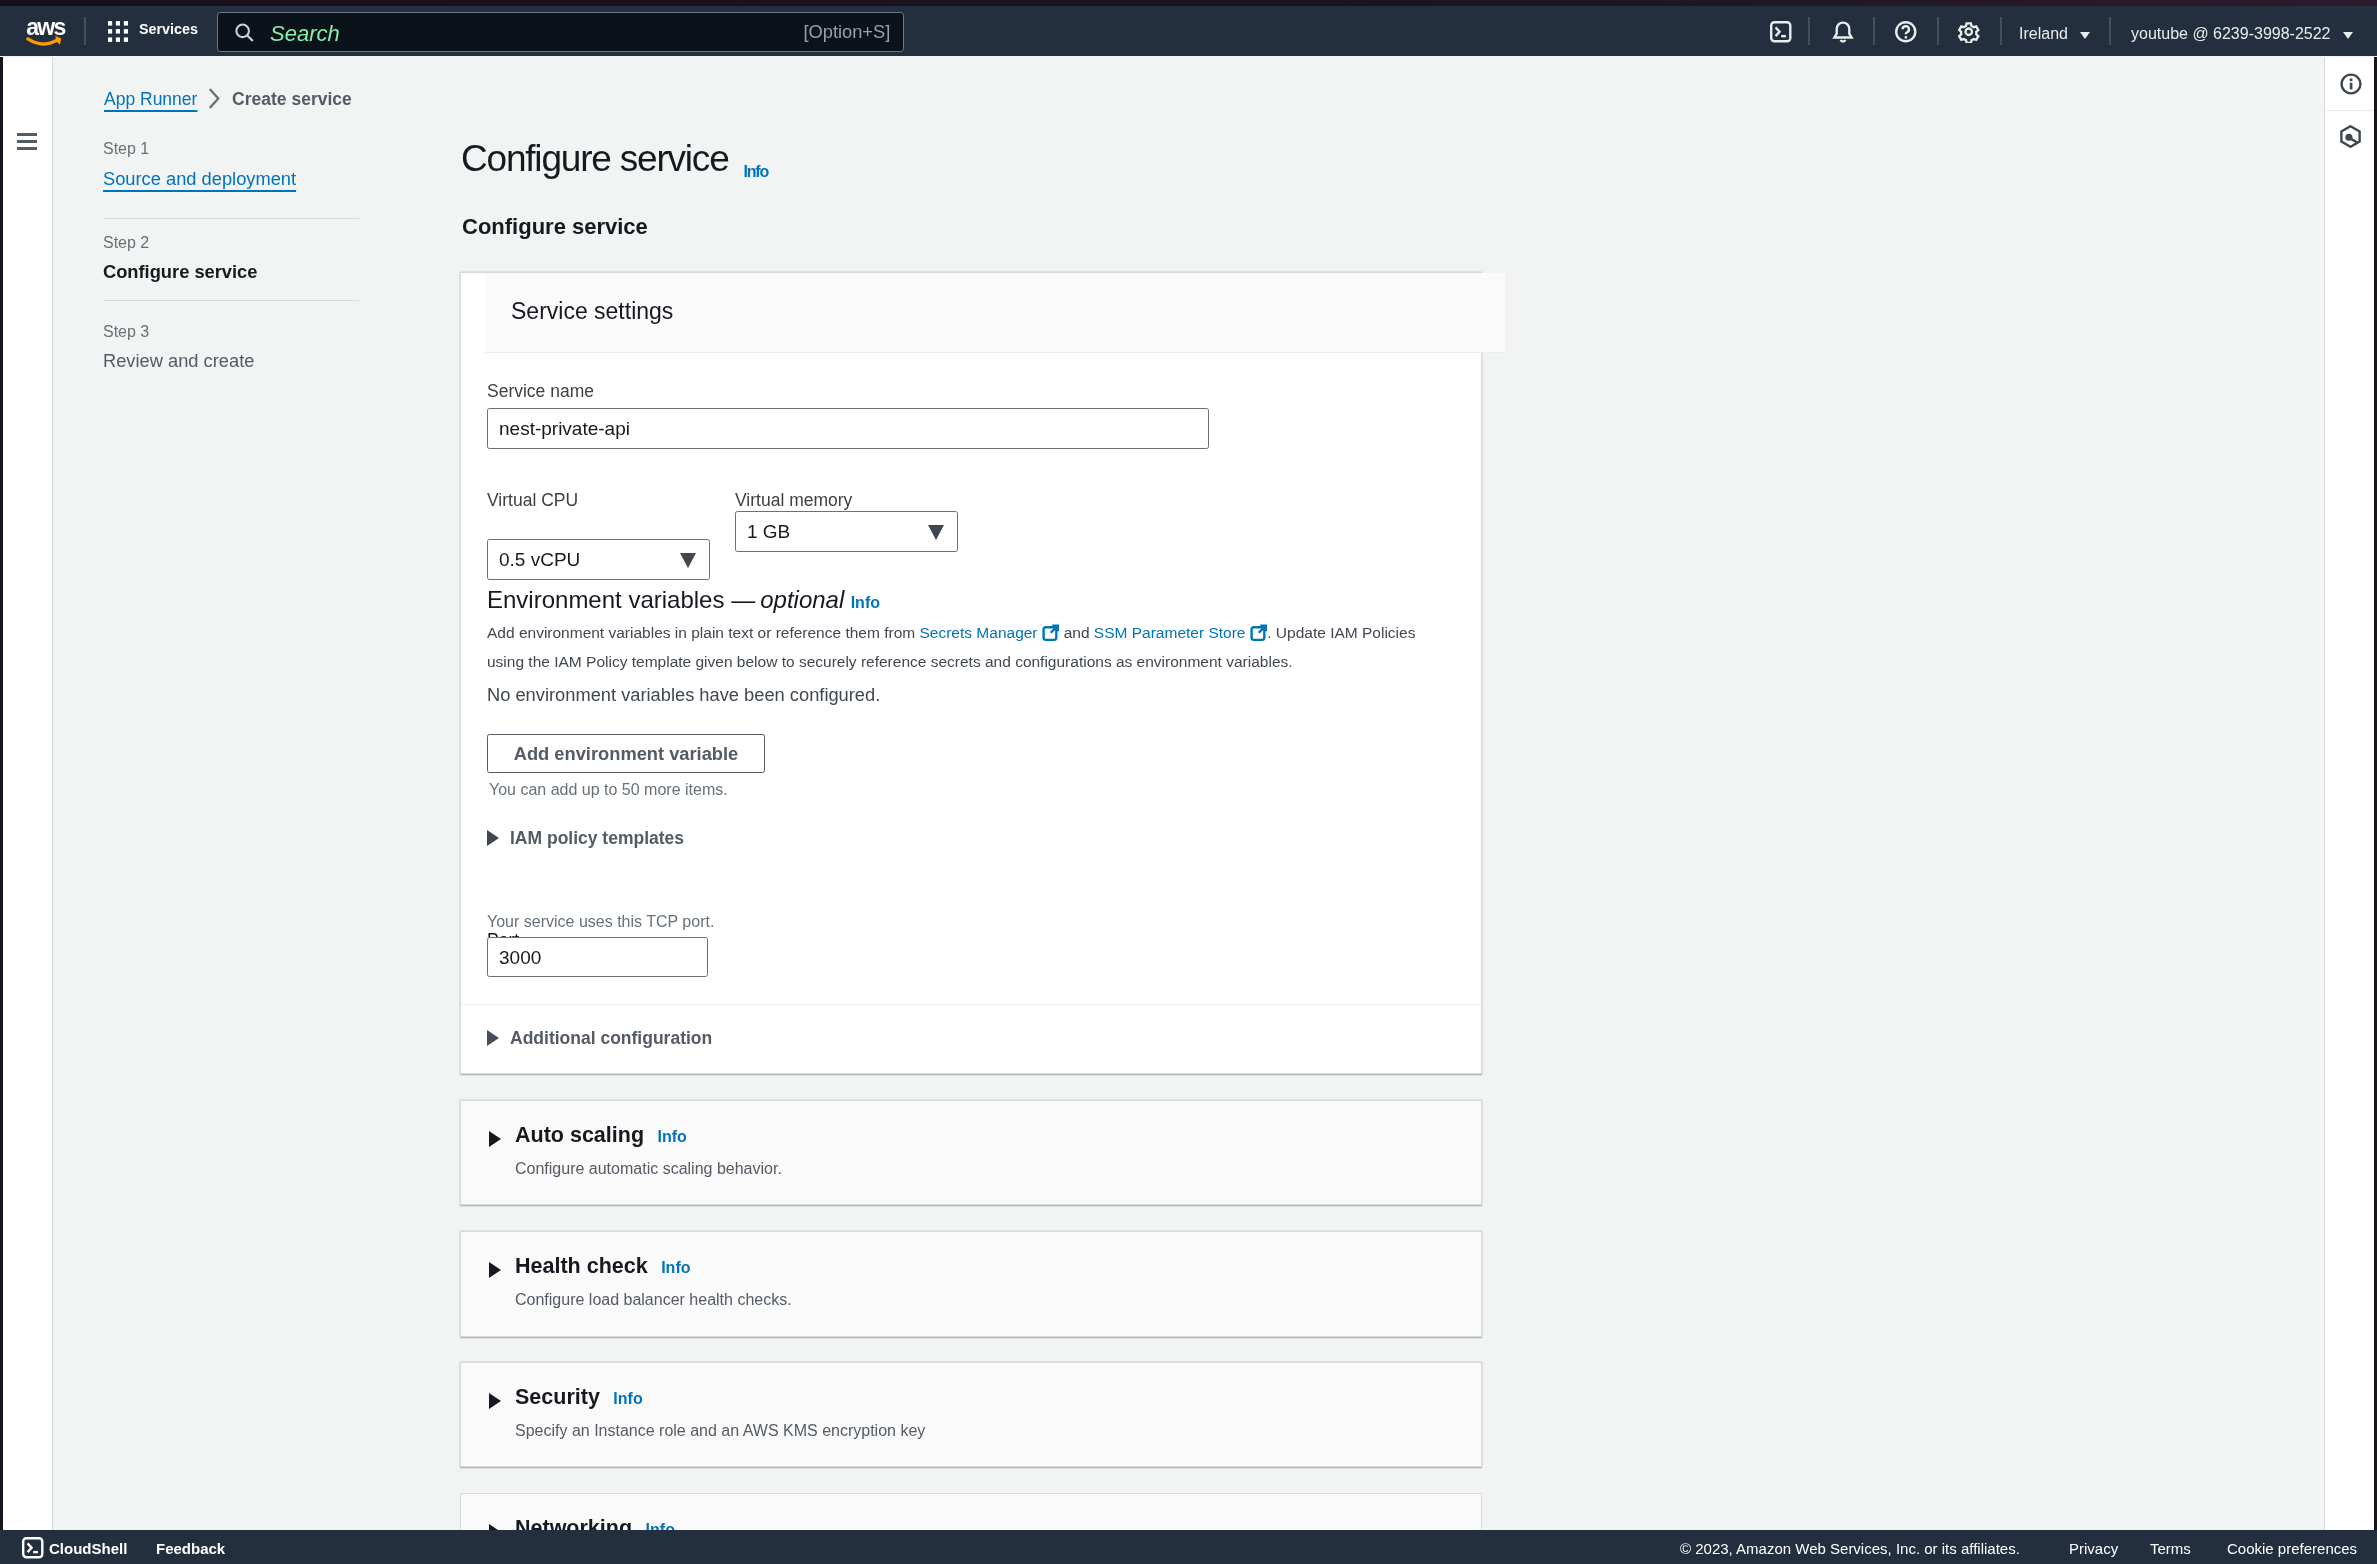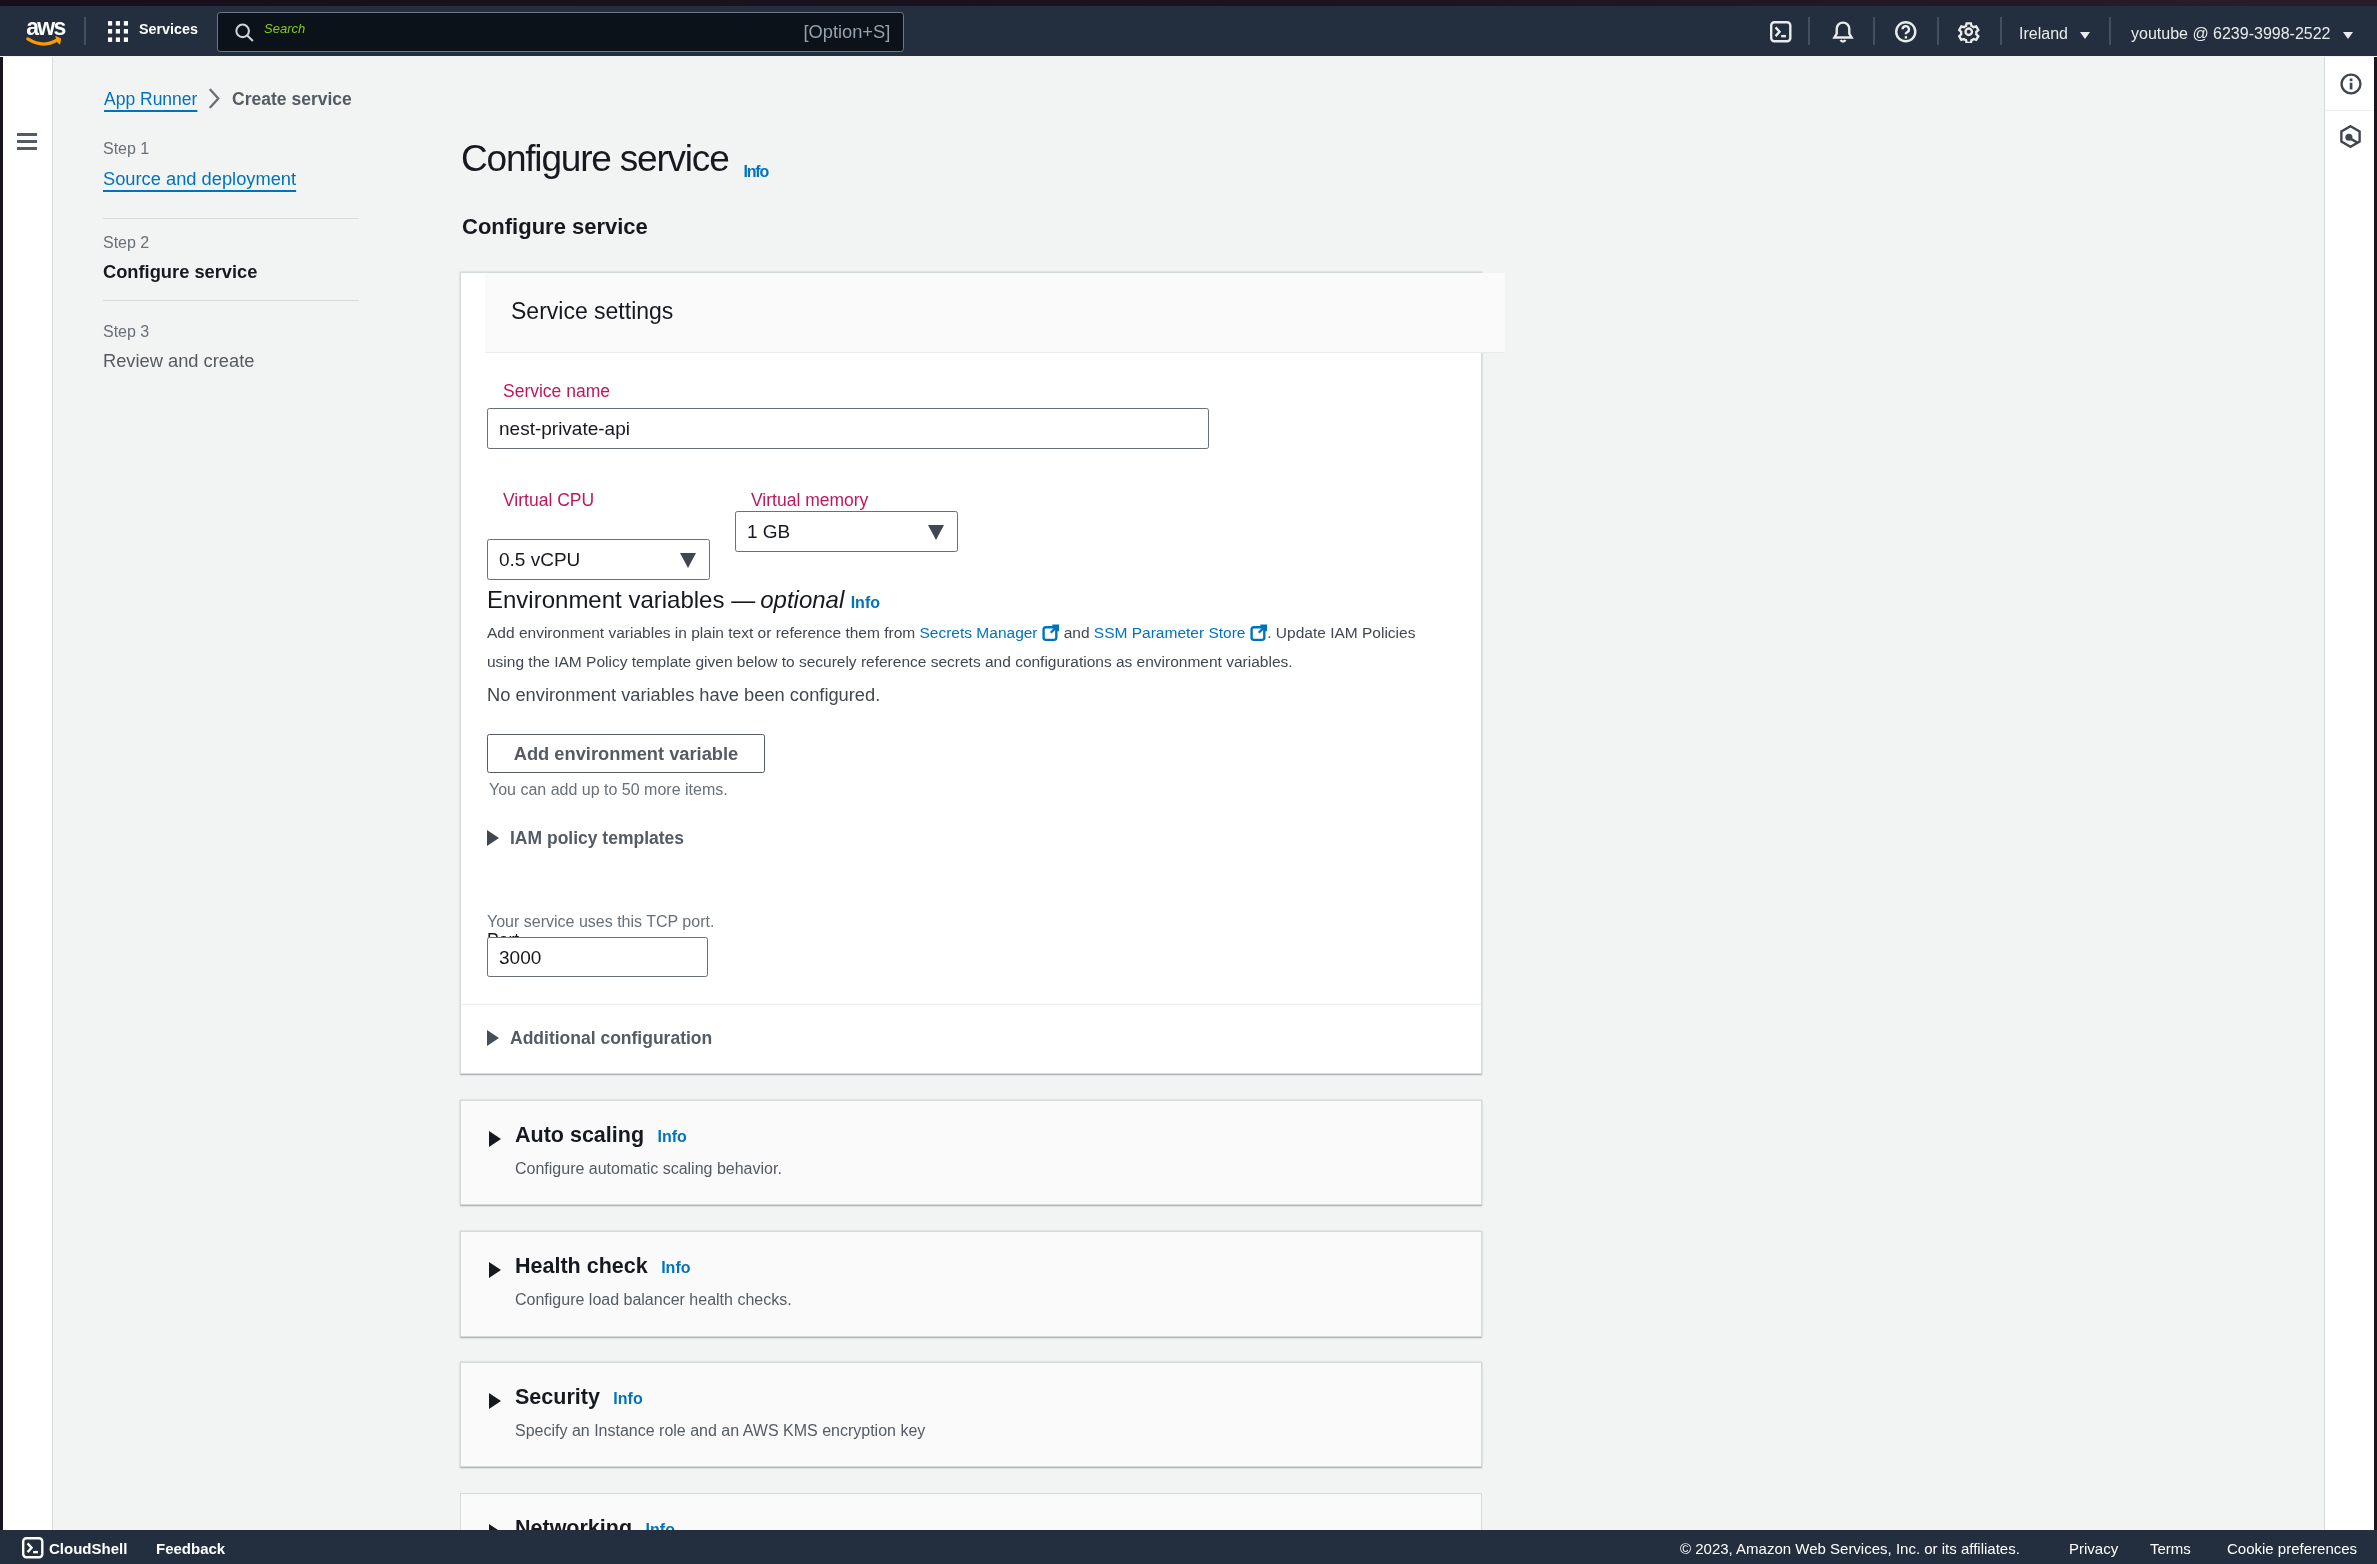--- a/index.html
+++ b/index.html
@@ -13,21 +13,21 @@
 #rightedge { left:2374px; top:57px; width:3.2px; height:1473px; background:#1a141f; }
 
 
 #nav { left:0; top:6.4px; width:2377px; height:50px; background:#232f3e; }
 #nav .vdiv { position:absolute; top:11px; width:1.6px; height:28px; background:#42505f; }
 .awslogo { position:absolute; left:26px; top:8.8px; width:37px; height:35px; }
 #gridicon { position:absolute; left:108px; top:15px; }
 #svc { position:absolute; left:139px; top:14.3px; font-size:14.3px; font-weight:bold; color:#ffffff; }
 #searchbox { position:absolute; left:217px; top:5.6px; width:687px; height:40px; background:#0c1219; border:1.2px solid #6e7887; border-radius:3.2px; }
 #searchbox .sicon { position:absolute; left:16px; top:9.6px; }
-#searchbox .ph { position:absolute; left:46px; top:8px; font-size:13px; font-style:italic; color:#84cc16; }
+#searchbox .ph { position:absolute; left:52px; top:8px; font-size:22px; font-style:italic; color:#86efac; }
 #searchbox .opt { position:absolute; right:12.7px; top:8px; font-size:18.3px; color:#95a1ad; }
 .navico { position:absolute; top:15px; }
 #nav .navtxt { position:absolute; top:18.3px; font-size:16px; color:#e9eced; }
 .tri { display:inline-block; width:0; height:0; border-left:5.6px solid transparent; border-right:5.6px solid transparent; border-top:7.2px solid #e9eced; }
 
 
 #footer { left:0; top:1530px; width:2377px; height:35px; background:#232f3e; font-size:15px; color:#ffffff; }
 #footer div { position:absolute; top:10.4px; }
 
 
@@ -55,21 +55,21 @@
 
 .card { position:absolute; left:460px; width:1022px; background:#ffffff; border:0.8px solid #d5dbdb; box-shadow:0 0.8px 1.6px rgba(0,28,36,0.35); border-radius:0.8px; }
 .cardhdr { background:#fafafa; border-bottom:0.8px solid #eaeded; }
 .exp { background:#fafafa; }
 .exp .bigt { font-size:21.5px; font-weight:bold; color:#16191f; }
 .exp .sub { font-size:16px; color:#545b64; }
 .info { font-weight:bold; color:#0073bb; }
 
 .tri-r { display:inline-block; width:0; height:0; border-top:8.8px solid transparent; border-bottom:8.8px solid transparent; border-left:12.7px solid #16191f; }
 
-label.lbl { font-size:17.5px; color:#be185d;margin-left:16px; }
+label.lbl { font-size:17.5px; color:#404040; }
 .inp { position:absolute; background:#fff; border:1.6px solid #687078; border-radius:2.4px; font-size:19px; color:#16191f; }
 .inp .txt { position:absolute; left:11px; top:8.8px; }
 .sel .tri-d { position:absolute; right:12.7px; top:12.7px; width:0; height:0; border-left:8.8px solid transparent; border-right:8.8px solid transparent; border-top:15px solid #414750; }
 .btn { position:absolute; border:1.6px solid #545b64; border-radius:2.4px; background:#fff; font-size:18.3px; font-weight:bold; color:#545b64; text-align:center; }
 </style>
 </head>
 <body>
 <div id="topstrip" class="abs"></div>
 <div id="nav" class="abs">
   <svg class="awslogo" viewBox="0 0 46 44" width="37" height="35" style="overflow:visible">

